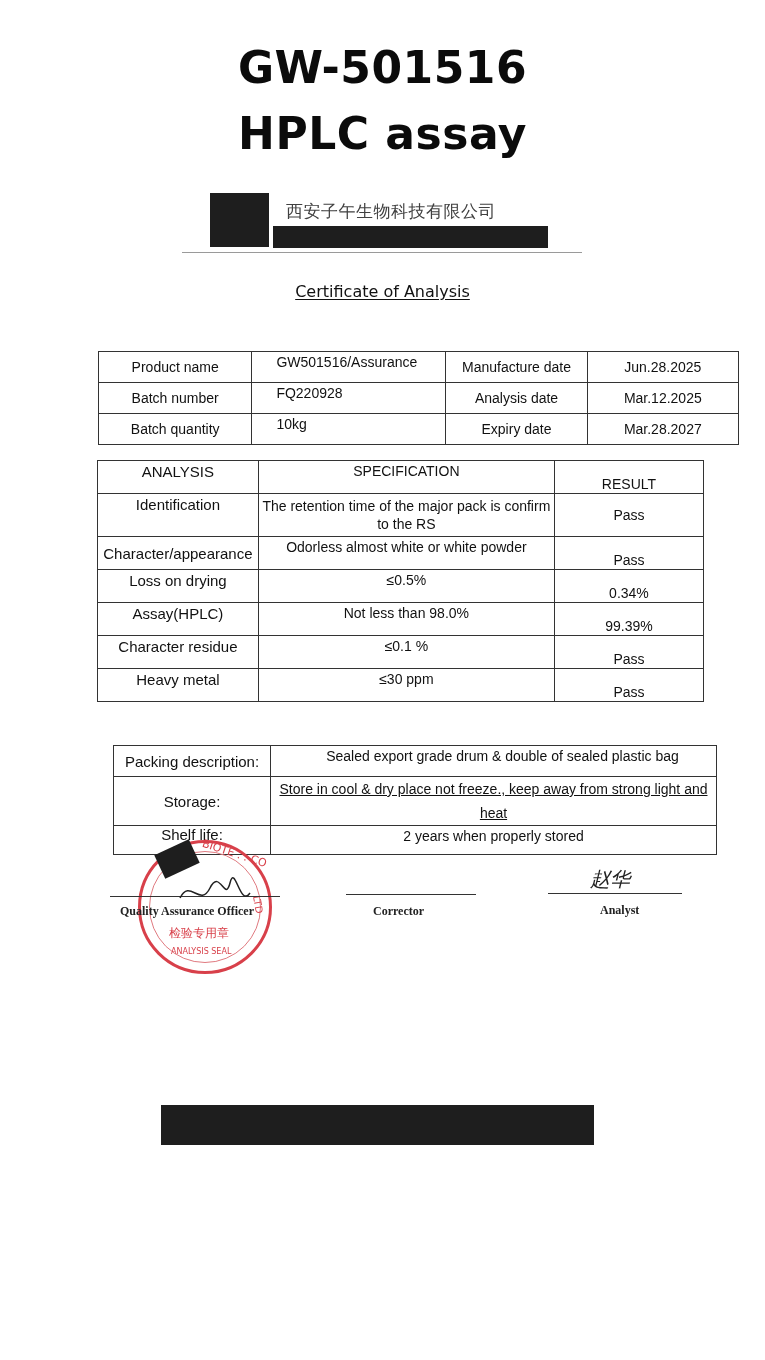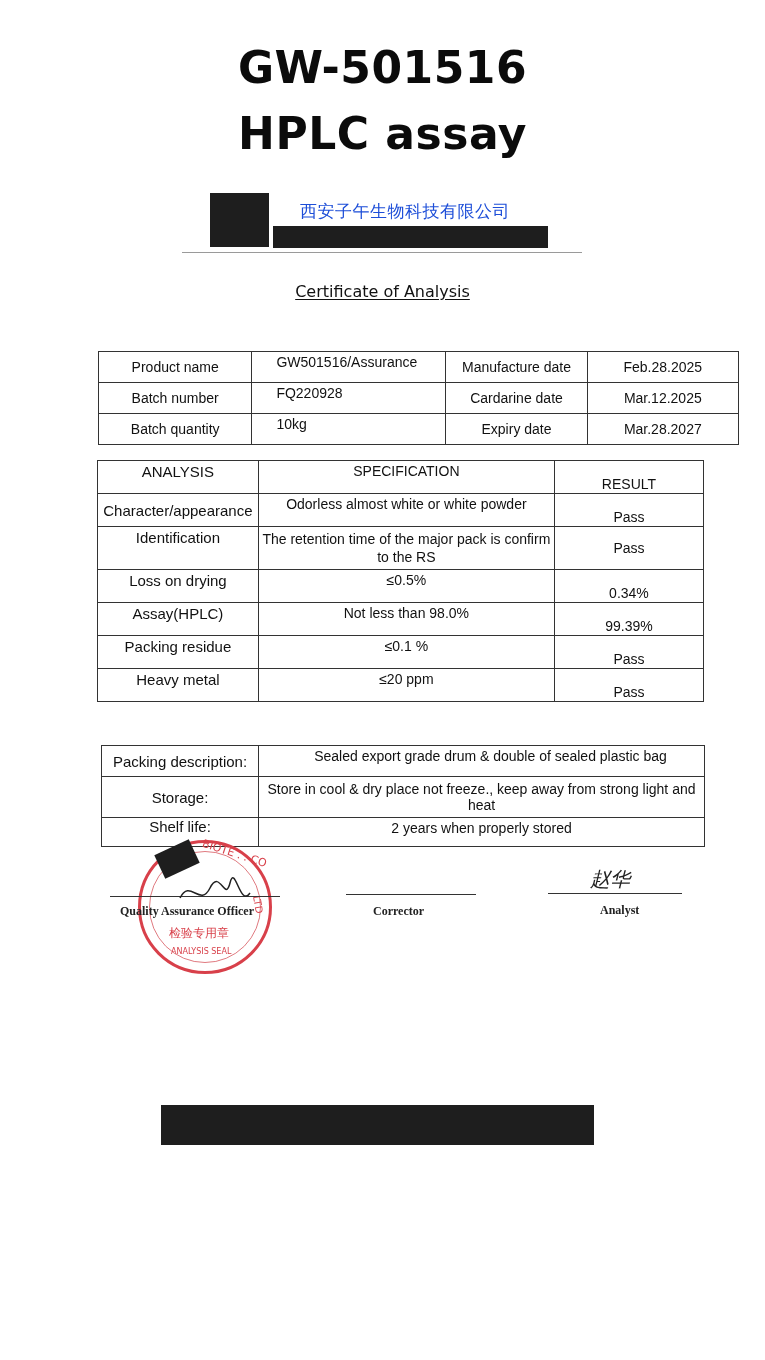--- a/index.html
+++ b/index.html
@@ -2,39 +2,39 @@
 <html><head>
 <meta charset="utf-8">
 <style>
   html, body { margin:0; padding:0; background:#ffffff; }
   body { width:765px; height:1360px; position:relative; overflow:hidden; font-family:"DejaVu Sans", sans-serif; color:#111; }
   .abs { position:absolute; }
   .title { left:0; width:765px; text-align:center; font-family:"DejaVu Sans", sans-serif; font-weight:bold; font-size:44px; letter-spacing:0.5px; color:#0b0b0b; }
   .title1 { top:42px; }
   .title2 { top:108px; }
   .redact { background:#1e1e1e; }
-  .company { left:300px; top:200px; font-family:Liberation Mono, monospace; font-size:17px; color:#1d4ed8; letter-spacing:0.5px; }
+  .company { left:286px; top:200px; font-family:Liberation Mono, monospace; font-size:17px; color:#404040; letter-spacing:0.5px; }
   .hline { background:#9a9a9a; height:1px; }
   .coa { left:0; width:765px; top:282px; text-align:center; font-size:16px; text-decoration:underline; text-underline-offset:2px; color:#111; }
   table { border-collapse:collapse; position:absolute; font-family:"Liberation Sans", sans-serif; font-size:14px; color:#111; }
   td { border:1px solid #333; padding:0 2px; vertical-align:middle; text-align:center; }
   .t1 { left:98px; top:351px; width:641px; border:1.5px solid #222; }
   .t1 td { height:28px; }
   .t1 .lbl { width:146px; }
   .t1 .val { width:164px; text-align:left; padding-left:24px; vertical-align:top; padding-top:2px; }
   .t1 .lbl2 { width:134px; }
   .t1 .val2 { width:144px; }
   .t2 { left:97px; top:460px; width:607px; border:1.5px solid #333; }
   .t2 td { height:30px; font-size:14px; }
   .t2 .c1 { width:156px; font-size:15px; }
   .t2 .c2 { width:295px; }
   .t2 .c3 { width:146px; }
   .t2 .top { vertical-align:top; padding-top:2px; }
   .t2 .bot { vertical-align:bottom; padding-bottom:1px; }
-  .t3 { left:101px; top:745px; width:604px; border:1.5px solid #333; }
+  .t3 { left:113px; top:745px; width:604px; border:1.5px solid #333; }
   .t3 td { font-size:14px; }
   .t3 .c1 { width:152px; font-size:15px; }
   .sig-line { height:1px; background:#333; }
   .sig-label { font-family:"Liberation Serif", serif; font-weight:bold; font-size:12px; color:#222; }
   .stamp { left:138px; top:840px; width:134px; height:134px; border:3px solid #d8404a; border-radius:50%; box-sizing:border-box; }
   .stamp-inner { position:absolute; left:8px; top:8px; right:8px; bottom:8px; border:1px solid #e07a80; border-radius:50%; }
   .stamp-text { position:absolute; font-family:"DejaVu Sans", sans-serif; color:#d8404a; }
 </style>
 </head>
 <body>
@@ -48,86 +48,86 @@
 <div class="abs hline" style="left:182px;top:252px;width:400px;"></div>
 
 <div class="abs coa">Certificate of Analysis</div>
 
 <table class="t1">
   <tbody>
       <tr>
     <td class="lbl">Product  name</td>
     <td class="val">GW501516/Assurance</td>
     <td class="lbl2">Manufacture date</td>
-    <td class="val2">Feb.28.2025</td>
+    <td class="val2">Jun.28.2025</td>
   </tr>
   <tr>
     <td class="lbl">Batch  number</td>
     <td class="val">FQ220928</td>
-    <td class="lbl2">Cardarine date</td>
+    <td class="lbl2">Analysis date</td>
     <td class="val2">Mar.12.2025</td>
   </tr>
   <tr>
     <td class="lbl">Batch quantity</td>
     <td class="val">10kg</td>
     <td class="lbl2">Expiry date</td>
     <td class="val2">Mar.28.2027</td>
   </tr>
 </tbody>
   </table>
 
 <table class="t2">
   <tbody>
       <tr>
     <td class="c1 top">ANALYSIS</td>
     <td class="c2 top">SPECIFICATION</td>
     <td class="c3 bot">RESULT</td>
   </tr>
   <tr>
+    <td class="c1 top" style="height:40px;">Identification</td>
+    <td class="c2" style="height:40px;line-height:18px;">The retention time of the major pack is confirm to the RS</td>
+    <td class="c3" style="height:40px;">Pass</td>
+  </tr>
+  <tr>
     <td class="c1">Character/appearance</td>
     <td class="c2 top">Odorless almost white or white powder</td>
     <td class="c3 bot">Pass</td>
-  </tr>
-  <tr>
-    <td class="c1 top" style="height:40px;">Identification</td>
-    <td class="c2" style="height:40px;line-height:18px;">The retention time of the major pack is confirm to the RS</td>
-    <td class="c3" style="height:40px;">Pass</td>
   </tr>
   <tr>
     <td class="c1 top">Loss on drying</td>
     <td class="c2 top">≤0.5%</td>
     <td class="c3 bot">0.34%</td>
   </tr>
   <tr>
     <td class="c1 top">Assay(HPLC)</td>
     <td class="c2 top">Not less than 98.0%</td>
     <td class="c3 bot">99.39%</td>
   </tr>
   <tr>
-    <td class="c1 top">Packing residue</td>
+    <td class="c1 top">Character residue</td>
     <td class="c2 top">≤0.1 %</td>
     <td class="c3 bot">Pass</td>
   </tr>
   <tr>
     <td class="c1 top">Heavy metal</td>
-    <td class="c2 top">≤20 ppm</td>
+    <td class="c2 top">≤30 ppm</td>
     <td class="c3 bot">Pass</td>
   </tr>
 </tbody>
   </table>
 
 <table class="t3">
   <tbody>
       <tr>
     <td class="c1" style="height:28px;">Packing description:</td>
     <td style="height:28px;vertical-align:top;padding-top:2px;padding-left:20px;">Sealed export grade drum &amp; double of sealed plastic bag</td>
   </tr>
   <tr>
     <td class="c1" style="height:40px;">Storage:</td>
-    <td style="height:40px;line-height:16px;">Store in cool &amp; dry place not freeze., keep away from strong light and heat</td>
+    <td style="height:40px;line-height:24px;text-decoration:underline;">Store in cool &amp; dry place not freeze., keep away from strong light and heat</td>
   </tr>
   <tr>
     <td class="c1" style="height:26px;vertical-align:top;">Shelf life:</td>
     <td style="height:26px;vertical-align:top;padding-top:2px;">2 years when properly stored</td>
   </tr>
 </tbody>
   </table>
 
 <div class="abs stamp">
   <div class="stamp-inner"></div>

